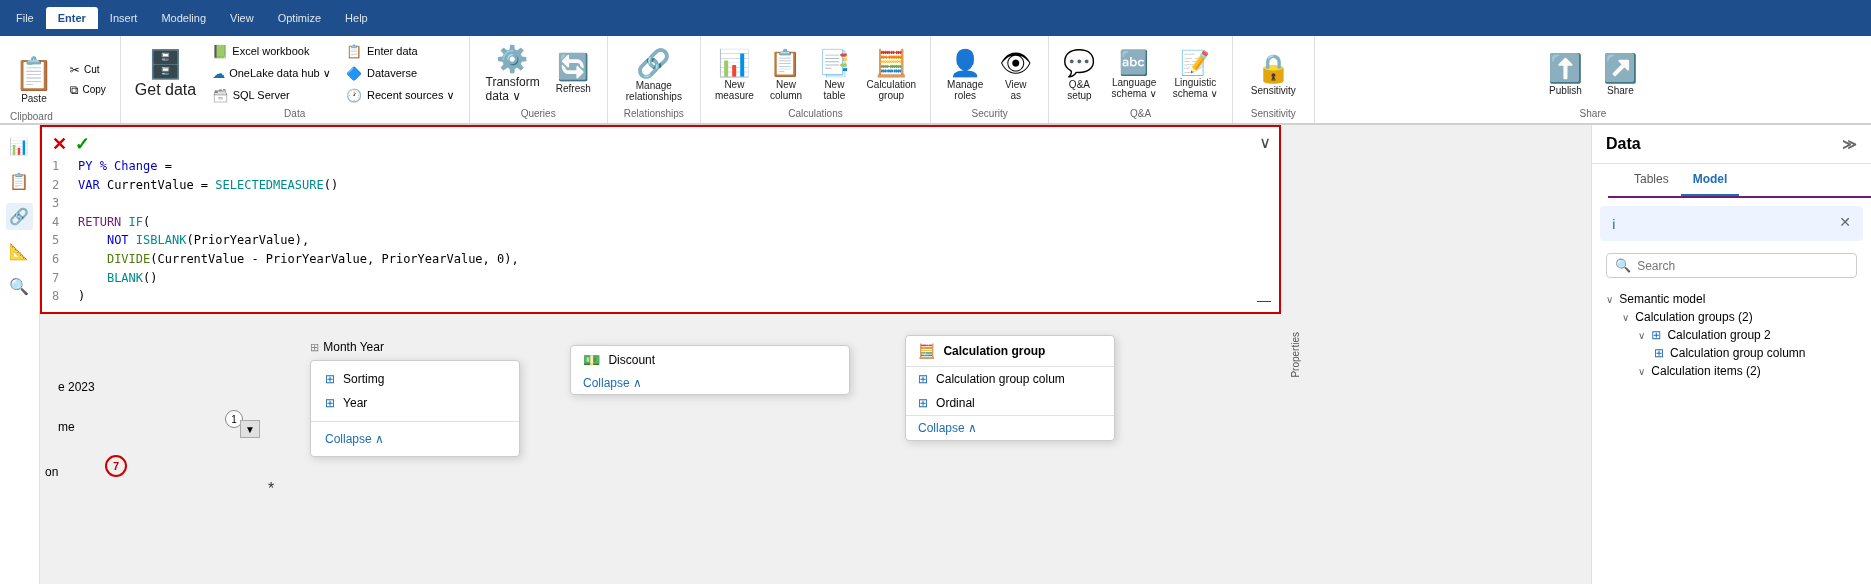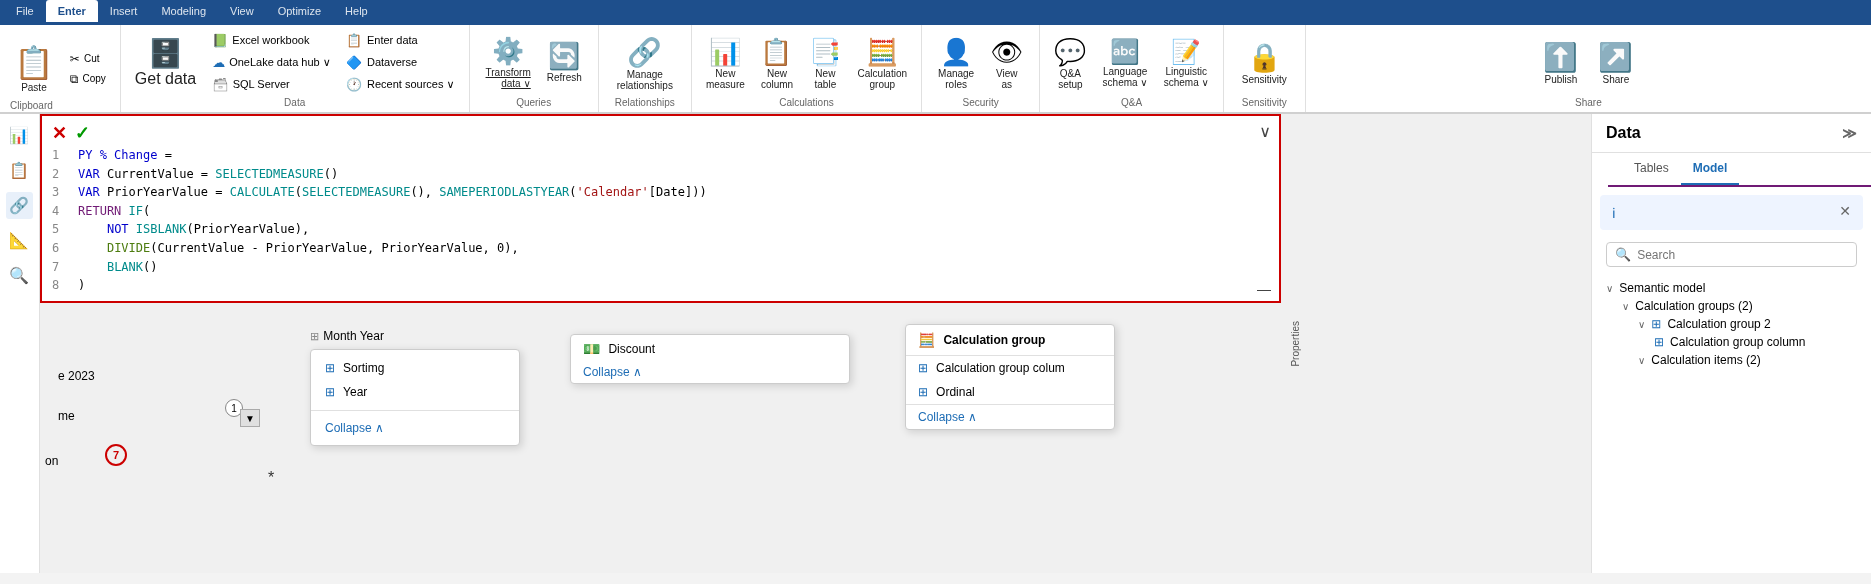--- a/index.html
+++ b/index.html
@@ -20,21 +20,21 @@
     .canvas-area { flex: 1; background: #f0f0f0; position: relative; overflow: hidden; }
 
     
     .right-panel { width: 280px; background: #fff; border-left: 1px solid #e0e0e0; display: flex; flex-direction: column; }
   </style>
 </head>
 <body>
 
 <div class="ribbon">
 
-  <div style="display:flex; background:#1e4f8c; height:25px; align-items:flex-start; padding-left:4px;">
+  <div style="display:flex; background:#1e4f8c; height:36px; align-items:center; padding-left:4px;">
     <div style="color:#fff;font-size:11px;padding:5px 12px;cursor:pointer;opacity:0.85;">File</div>
     <div style="background:#fff;color:#1e4f8c;font-size:11px;padding:5px 12px;cursor:pointer;border-radius:3px 3px 0 0;font-weight:600;">Enter</div>
     <div style="color:#fff;font-size:11px;padding:5px 12px;cursor:pointer;opacity:0.85;">Insert</div>
     <div style="color:#fff;font-size:11px;padding:5px 12px;cursor:pointer;opacity:0.85;">Modeling</div>
     <div style="color:#fff;font-size:11px;padding:5px 12px;cursor:pointer;opacity:0.85;">View</div>
     <div style="color:#fff;font-size:11px;padding:5px 12px;cursor:pointer;opacity:0.85;">Optimize</div>
     <div style="color:#fff;font-size:11px;padding:5px 12px;cursor:pointer;opacity:0.85;">Help</div>
   </div>
 
   <div style="display:flex;align-items:stretch;background:#fff;height:88px;border-bottom:1px solid #d0d0d0;">
@@ -92,21 +92,21 @@
           </div>
         </div>
       </div>
       <div style="font-size:10px;color:#666;text-align:center;">Data</div>
     </div>
 
     <div style="display:flex;flex-direction:column;align-items:center;padding:4px 10px;border-right:1px solid #e0e0e0;gap:2px;">
       <div style="display:flex;gap:4px;flex:1;align-items:center;">
         <div style="display:flex;flex-direction:column;align-items:center;cursor:pointer;padding:2px 6px;border-radius:3px;">
           <span style="font-size:26px;">⚙️</span>
-          <span style="font-size:10px;color:#222;text-align:right;white-space:pre-line;text-decoration:underline;">Transform
+          <span style="font-size:12px;color:#222;text-align:left;white-space:pre-line;">Transform
 data ∨</span>
         </div>
         <div style="display:flex;flex-direction:column;align-items:center;cursor:pointer;padding:2px 6px;border-radius:3px;">
           <span style="font-size:26px;">🔄</span>
           <span style="font-size:10px;color:#222;">Refresh</span>
         </div>
       </div>
       <div style="font-size:10px;color:#666;">Queries</div>
     </div>
 
@@ -232,21 +232,20 @@
         <div style="display:flex;gap:12px;">
           <span style="color:#888;min-width:14px;">1</span>
           <span><span style="color:#00c">PY % Change</span> =</span>
         </div>
         <div style="display:flex;gap:12px;">
           <span style="color:#888;min-width:14px;">2</span>
           <span><span style="color:#00c">VAR</span> CurrentValue = <span style="color:#008b8b;">SELECTEDMEASURE</span>()</span>
         </div>
         <div style="display:flex;gap:12px;">
           <span style="color:#888;min-width:14px;">3</span>
-          <span><span style="color:#00c">VAR</span> PriorYearValue = <span style="color:#008b8b;">CALCULATE</span>(<span style="color:#008b8b;">SELECTEDMEASURE</span>(), <span style="color:#008b8b;">SAMEPERIODLASTYEAR</span>(<span style="color:#a31515;">'Calendar'</span>[Date]))</span>
         </div>
         <div style="display:flex;gap:12px;">
           <span style="color:#888;min-width:14px;">4</span>
           <span><span style="color:#701a75">RETURN</span> <span style="color:#008b8b;">IF</span>(</span>
         </div>
         <div style="display:flex;gap:12px;">
           <span style="color:#888;min-width:14px;">5</span>
           <span>&nbsp;&nbsp;&nbsp;&nbsp;<span style="color:#00c">NOT</span> <span style="color:#008b8b;">ISBLANK</span>(PriorYearValue),</span>
         </div>
         <div style="display:flex;gap:12px;">

